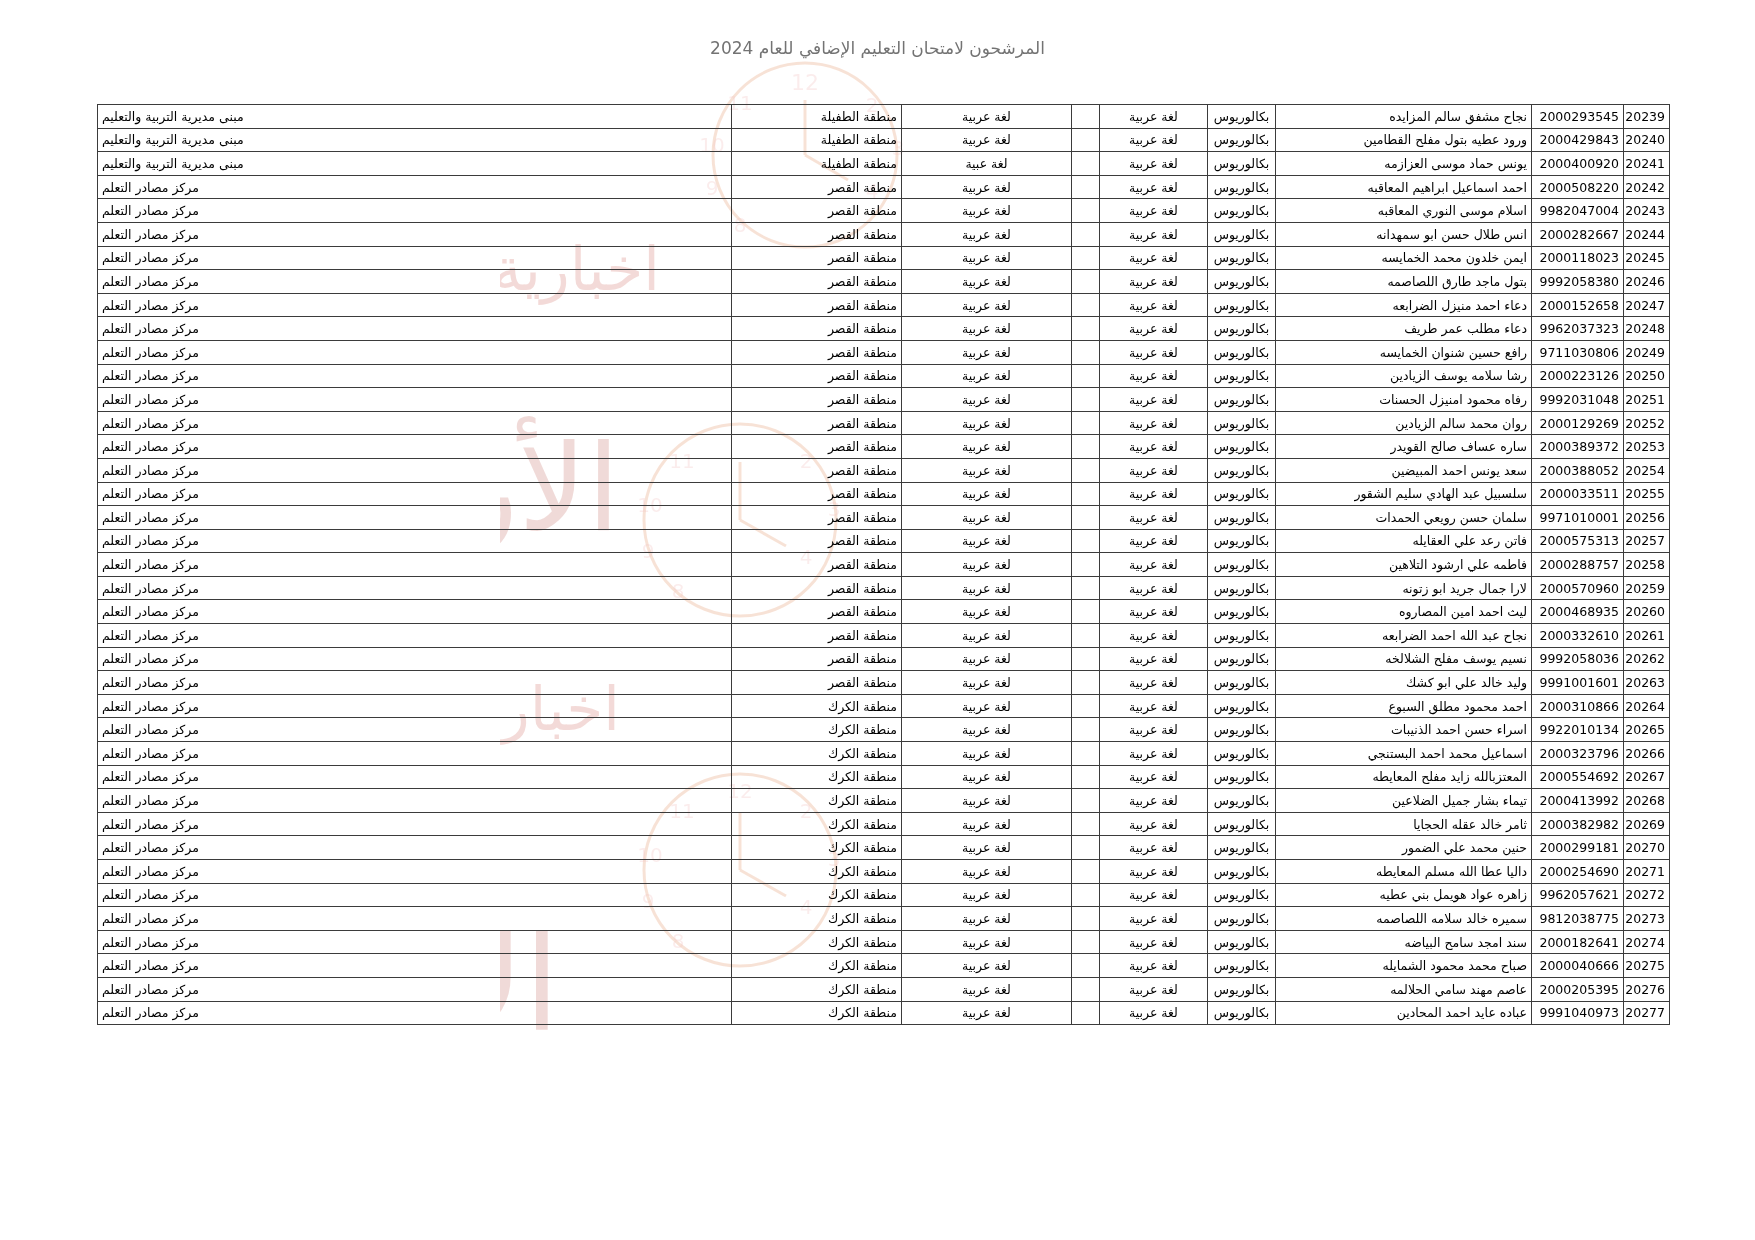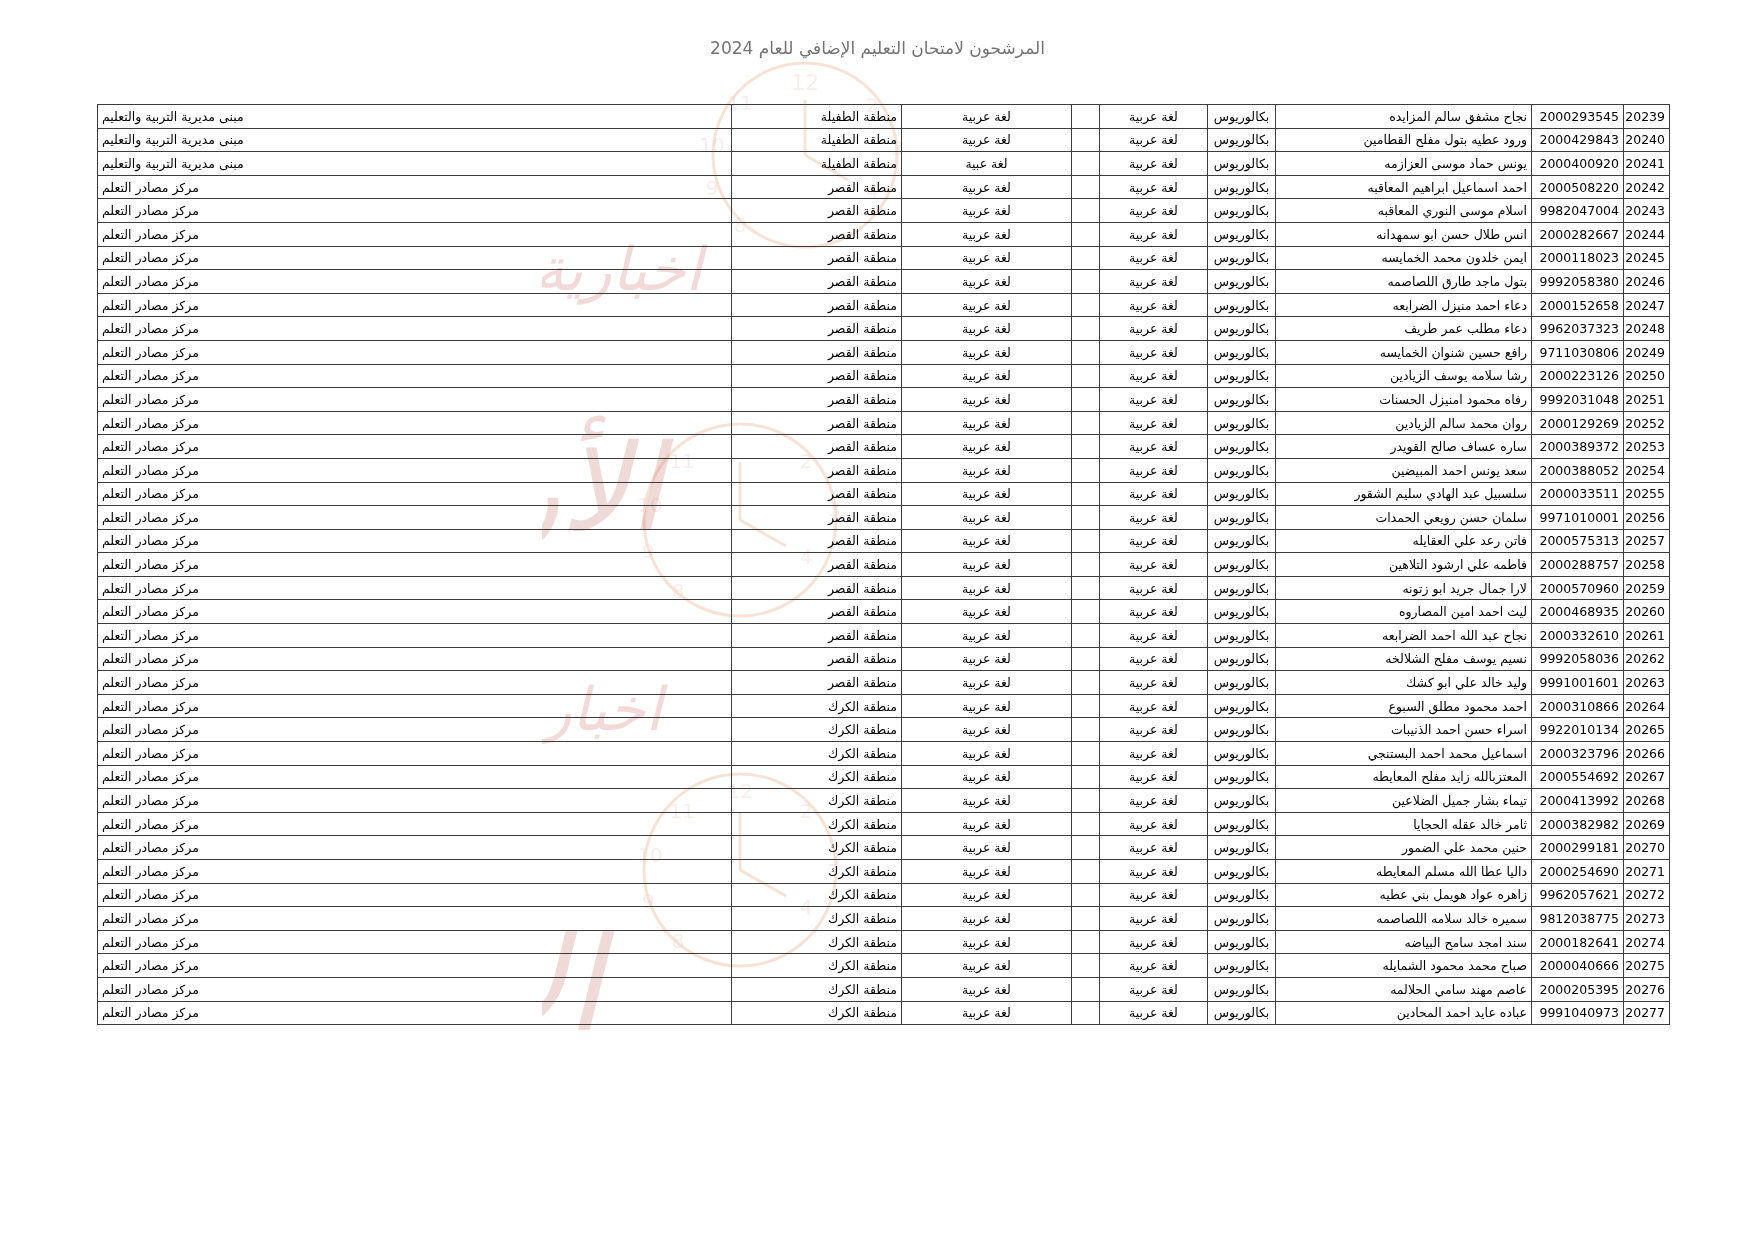--- a/index.html
+++ b/index.html
@@ -130,21 +130,21 @@
       <text class="wm-text" x="78" y="138" font-size="20" text-anchor="middle">9</text>
       <text class="wm-text" x="108" y="178" font-size="20" text-anchor="middle">8</text>
       <text class="wm-text" x="236" y="48" font-size="20" text-anchor="middle">2</text>
       <text class="wm-text" x="264" y="96" font-size="20" text-anchor="middle">3</text>
       <text class="wm-text" x="236" y="144" font-size="20" text-anchor="middle">4</text>
       <line x1="170" y1="100" x2="170" y2="42" stroke="#e8a27a" stroke-width="3"></line>
       <line x1="170" y1="100" x2="216" y2="126" stroke="#e8a27a" stroke-width="3"></line>
     </svg>
   </div>
 
-  <div class="wm" style="top:170px; left:542px; width:760px; height:900px; opacity:.18;font-style:italic;">
+  <div class="wm" style="top:170px; left:500px; width:760px; height:900px; opacity:.18;">
     <svg width="760" height="900" viewBox="0 0 760 900">
       <text x="160" y="120" font-size="60" fill="#c0392b" font-family="DejaVu Sans, sans-serif">اخبارية</text>
       <text x="120" y="360" font-size="120" fill="#b03a2e" font-family="DejaVu Sans, sans-serif">الأردن</text>
       <text x="120" y="560" font-size="60" fill="#c0392b" font-family="DejaVu Sans, sans-serif">اخبارية</text>
       <text x="60" y="860" font-size="130" fill="#b03a2e" font-family="DejaVu Sans, sans-serif">الأردن</text>
     </svg>
   </div>
 
   <div class="content-layer">
     <div class="doc-title">المرشحون لامتحان التعليم الإضافي للعام 2024</div>

